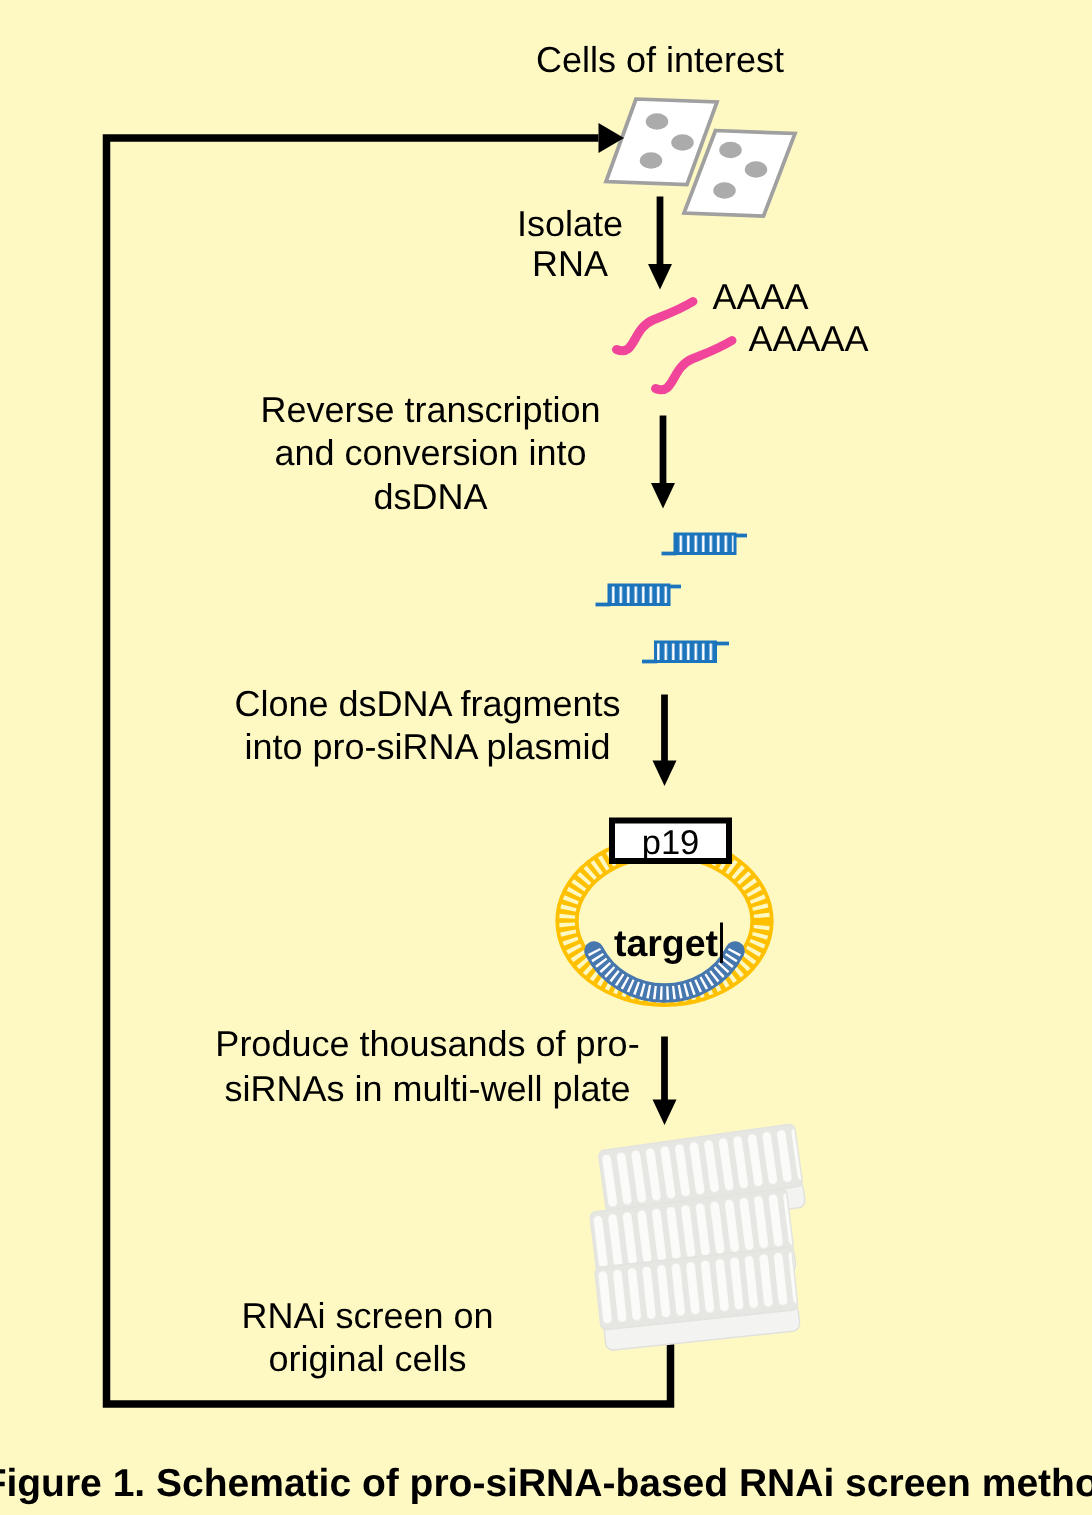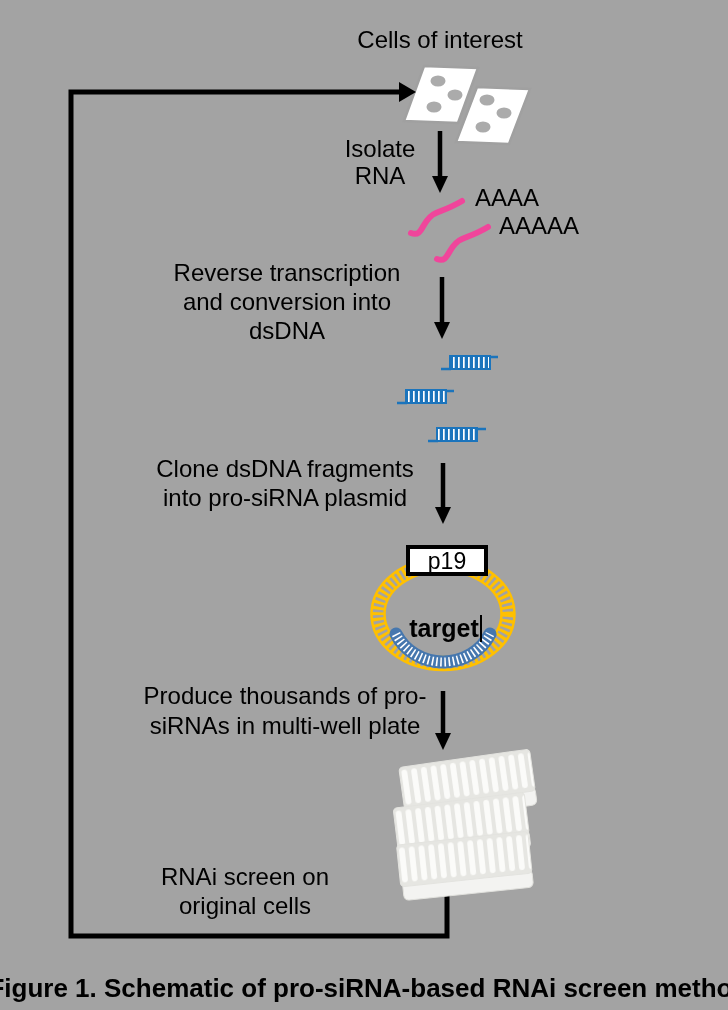--- a/index.html
+++ b/index.html
@@ -1,16 +1,16 @@
 <!DOCTYPE html>
 <html><head>
 <meta charset="utf-8">
 <style>
   html, body { margin: 0; padding: 0; background: #ffffff; }
-  .figure-wrap { width: 728px; height: 1010px; position: relative; background: #a3a3a3; overflow: hidden; }
+  .figure-wrap { width: 728px; height: 1010px; position: relative; background: #fef9c3; overflow: hidden; }
   svg { display: block; }
   svg text {
     font-family: "Liberation Sans", sans-serif;
     font-size: 24px;
     fill: #000000;
     text-anchor: middle;
   }
   text.pink { font-size: 24px; }
   text.gene { font-size: 23px; }
   text.target { font-size: 25px; font-weight: bold; }

